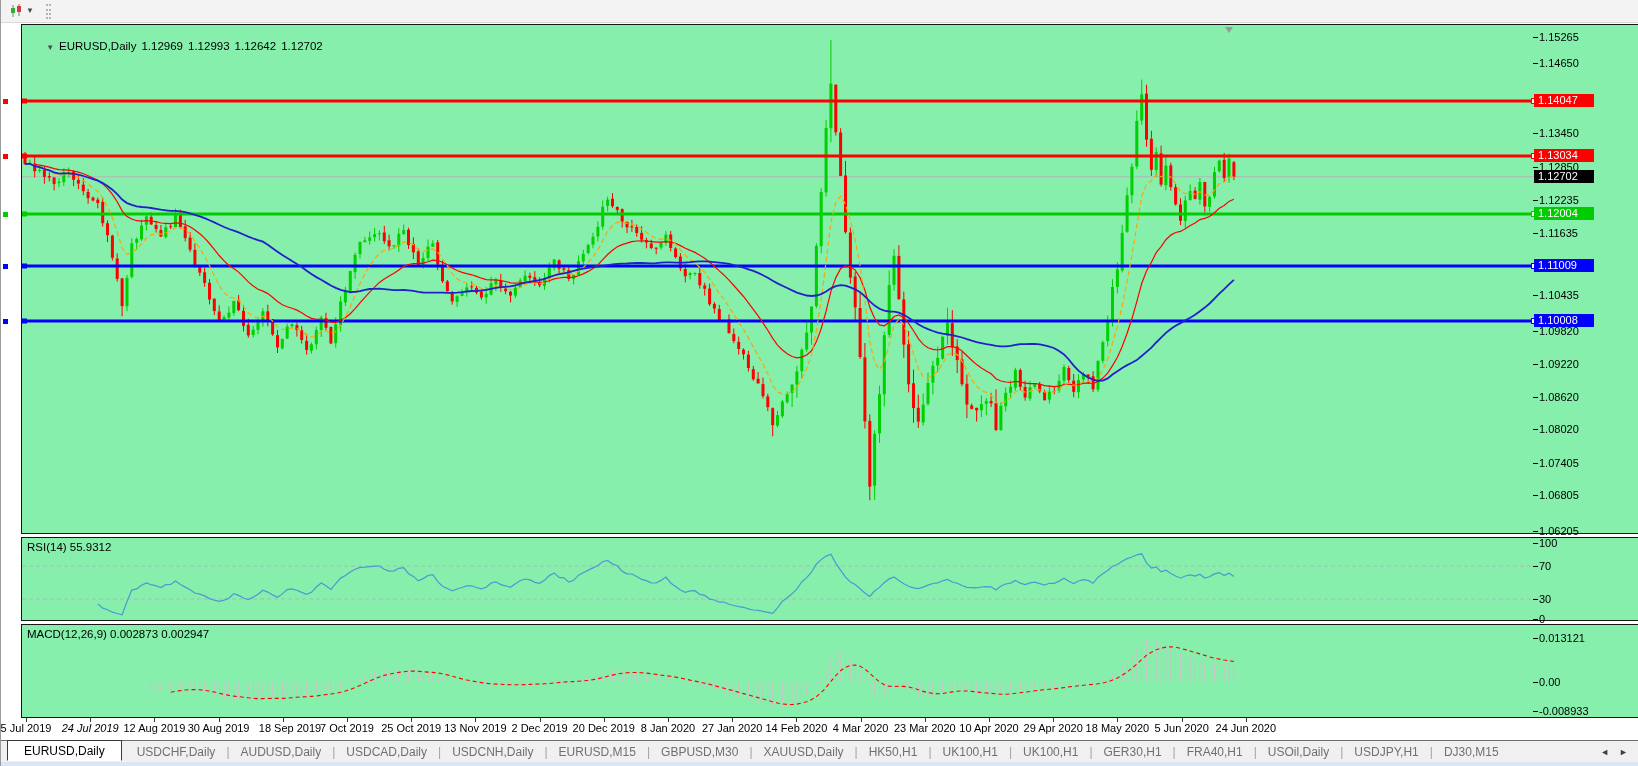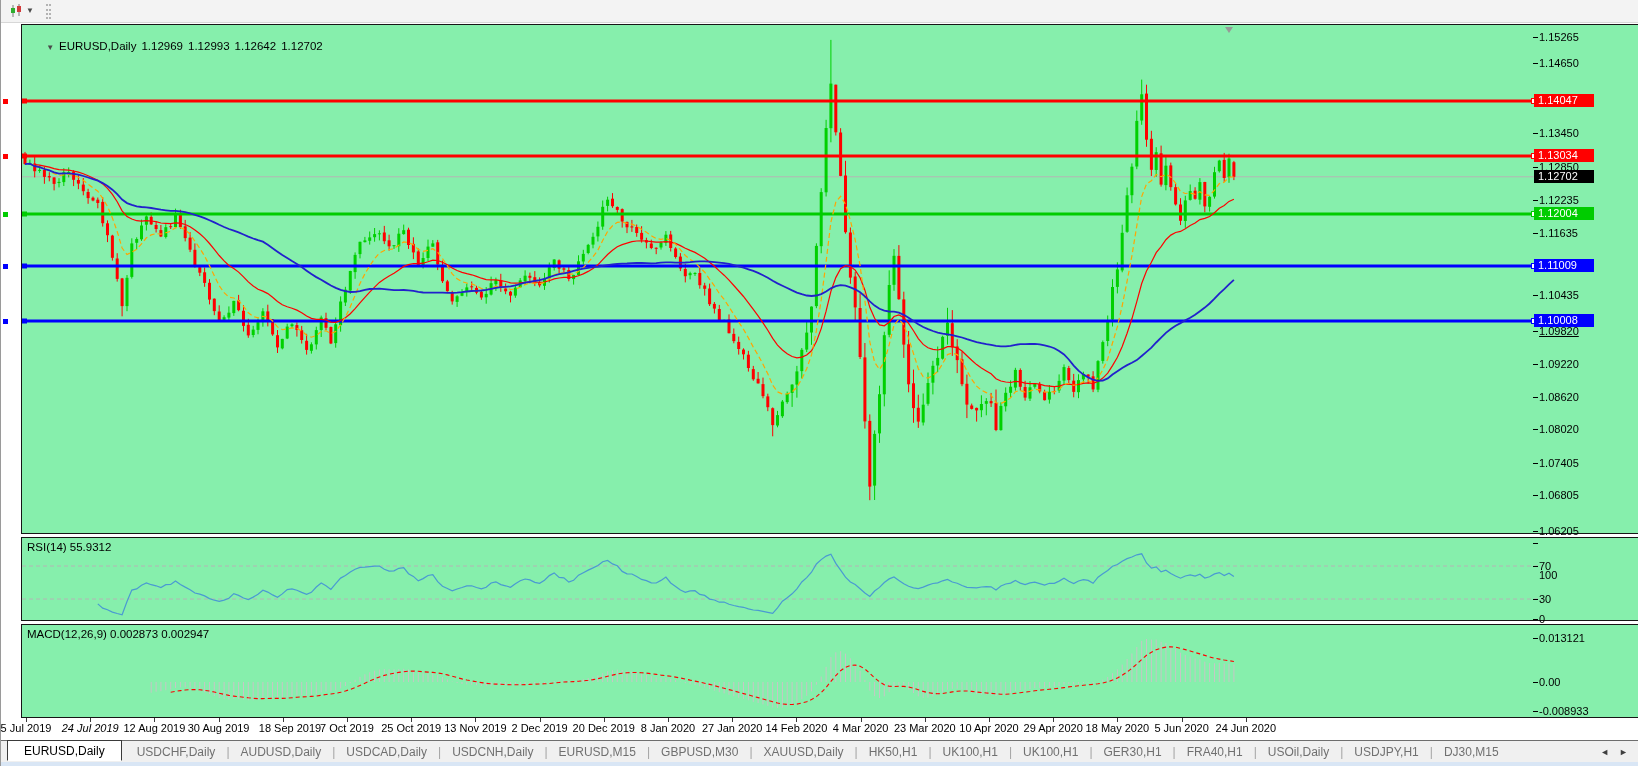--- a/index.html
+++ b/index.html
@@ -836,35 +836,35 @@
       <div class="pricelbl" style="top: 127px;">1.13450</div>
       <div class="tick" style="top: 166.5px;"></div>
       <div class="pricelbl" style="top: 161px;">1.12850</div>
       <div class="tick" style="top: 199.5px;"></div>
       <div class="pricelbl" style="top: 194px;">1.12235</div>
       <div class="tick" style="top: 232.5px;"></div>
       <div class="pricelbl" style="top: 227px;">1.11635</div>
       <div class="tick" style="top: 294.5px;"></div>
       <div class="pricelbl" style="top: 289px;">1.10435</div>
       <div class="tick" style="top: 330.5px;"></div>
-      <div class="pricelbl" style="top: 325px; text-decoration: underline;">1.09820</div>
+      <div class="pricelbl" style="top: 325px;">1.09820</div>
       <div class="tick" style="top: 363.5px;"></div>
       <div class="pricelbl" style="top: 358px;">1.09220</div>
       <div class="tick" style="top: 396.5px;"></div>
       <div class="pricelbl" style="top: 391px;">1.08620</div>
       <div class="tick" style="top: 428.5px;"></div>
       <div class="pricelbl" style="top: 423px;">1.08020</div>
       <div class="tick" style="top: 462.5px;"></div>
       <div class="pricelbl" style="top: 457px;">1.07405</div>
       <div class="tick" style="top: 494.5px;"></div>
       <div class="pricelbl" style="top: 489px;">1.06805</div>
       <div class="tick" style="top: 530.5px;"></div>
       <div class="pricelbl" style="top: 525px;">1.06205</div>
       <div class="tick" style="top: 542.5px;"></div>
-      <div class="pricelbl" style="top: 537px; margin-top: 32px;">100</div>
+      <div class="pricelbl" style="top: 537px;">100</div>
       <div class="tick" style="top: 565.5px;"></div>
       <div class="pricelbl" style="top: 560px;">70</div>
       <div class="tick" style="top: 598.5px;"></div>
       <div class="pricelbl" style="top: 593px;">30</div>
       <div class="tick" style="top: 618.5px;"></div>
       <div class="pricelbl" style="top: 613px;">0</div>
       <div class="tick" style="top: 637.5px;"></div>
       <div class="pricelbl" style="top: 632px;">0.013121</div>
       <div class="tick" style="top: 681.5px;"></div>
       <div class="pricelbl" style="top: 676px;">0.00</div>

